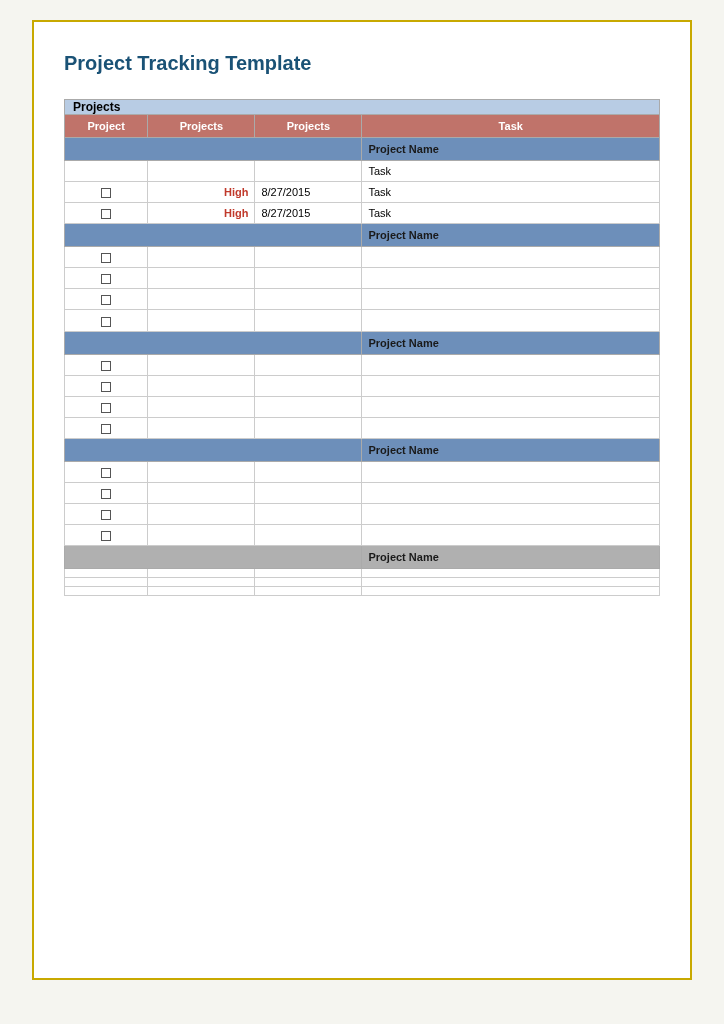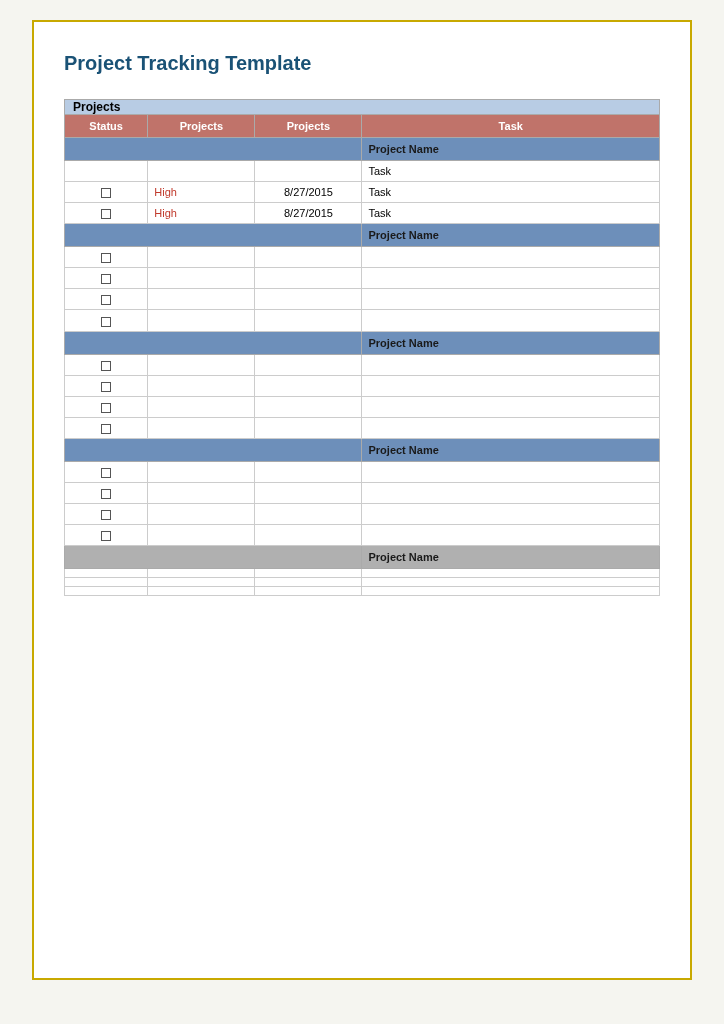--- a/index.html
+++ b/index.html
@@ -94,27 +94,27 @@
       padding: 4px 6px;
       border: 1px solid #ccc;
       font-size: 11px;
     }
 
     .data-row td.status-cell {
       text-align: center;
     }
 
     .data-row td.priority-cell {
+      text-align: right;
+      font-weight: bold;
+      margin-top: 42px;
+    }
+
+    .data-row td.deadline-cell {
       text-align: left;
-      font-weight: normal;
-      margin-top: 42px;
-    }
-
-    .data-row td.deadline-cell {
-      text-align: center;
     }
 
     .priority-high {
       color: #c0392b;
     }
 
     .priority-low {
       color: #e67e22;
     }
 
@@ -137,21 +137,21 @@
     <div class="projects-header">Projects</div>
     <table>
       <colgroup>
         <col class="col-status">
         <col class="col-priority">
         <col class="col-deadline">
         <col class="col-task">
       </colgroup>
       <thead>
         <tr>
-          <th class="col-header">Status</th>
+          <th class="col-header">Project</th>
           <th class="col-header">Projects</th>
           <th class="col-header">Projects</th>
           <th class="col-header">Task</th>
         </tr>
       </thead>
       <tbody id="table-body">
       <tr class="project-name-row">
             <td colspan="3"></td>
             <td><strong>Project Name</strong></td>
           </tr>

